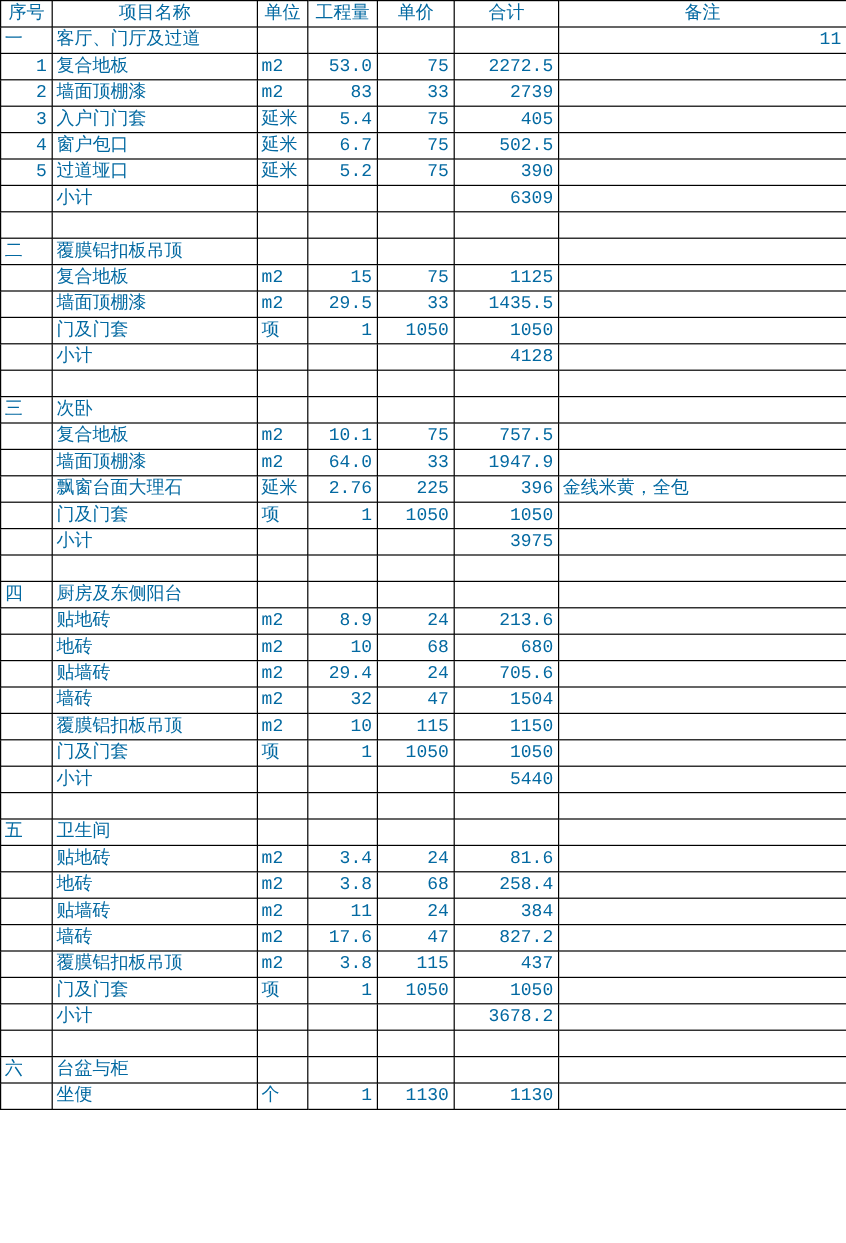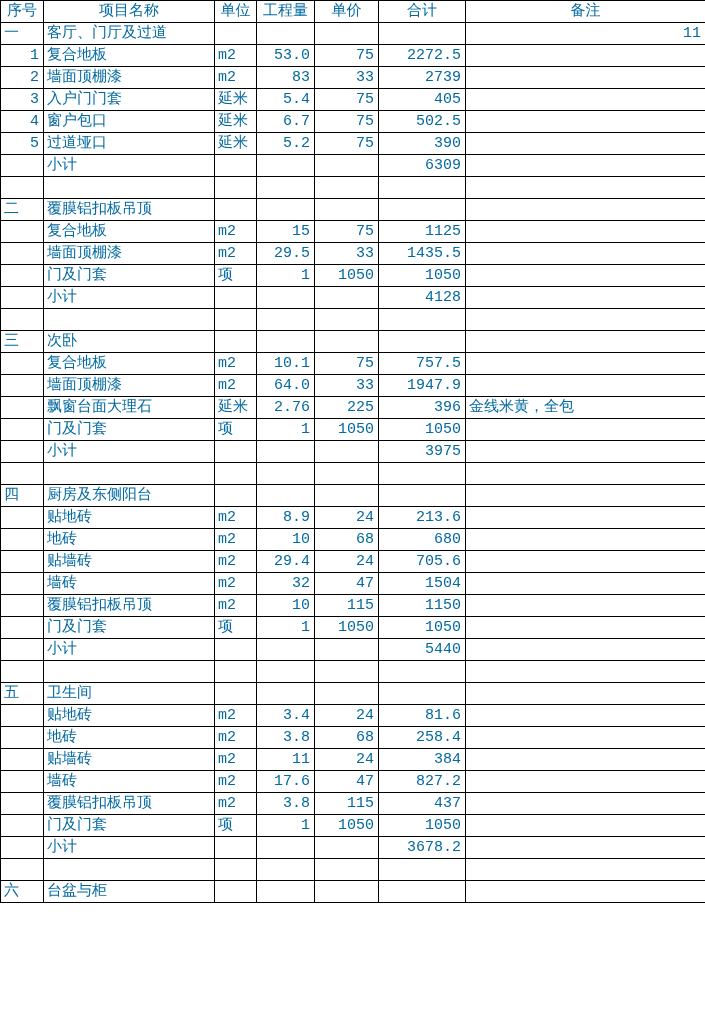--- a/index.html
+++ b/index.html
@@ -411,14 +411,23 @@
       </tr>
       <tr>
         <td class="al">六</td>
         <td class="al">台盆与柜</td>
         <td class="al"></td>
         <td class="ar"></td>
         <td class="ar"></td>
         <td class="ar"></td>
         <td class="al"></td>
       </tr>
+      <tr>
+        <td class="ar"></td>
+        <td class="al">坐便</td>
+        <td class="al">个</td>
+        <td class="ar">1</td>
+        <td class="ar">1130</td>
+        <td class="ar">1130</td>
+        <td class="al"></td>
+      </tr>
     </tbody>
 </table>
 
 </body></html>

